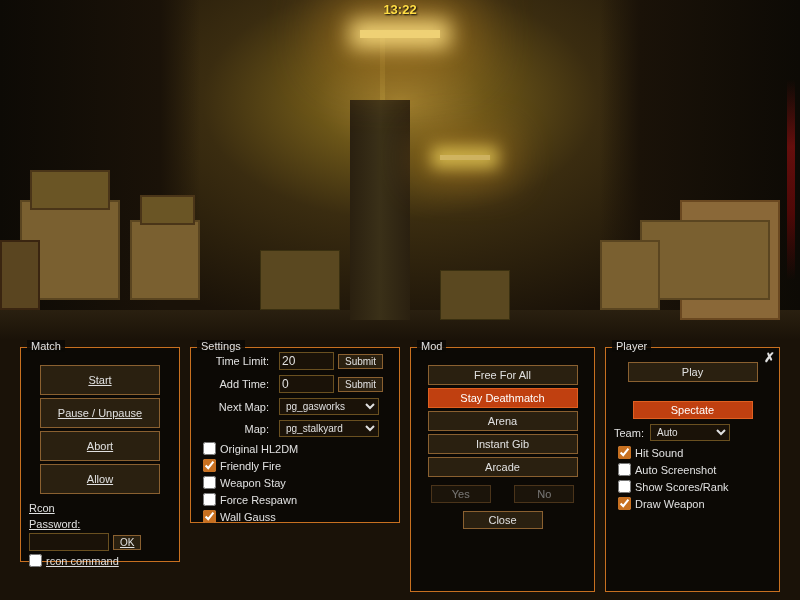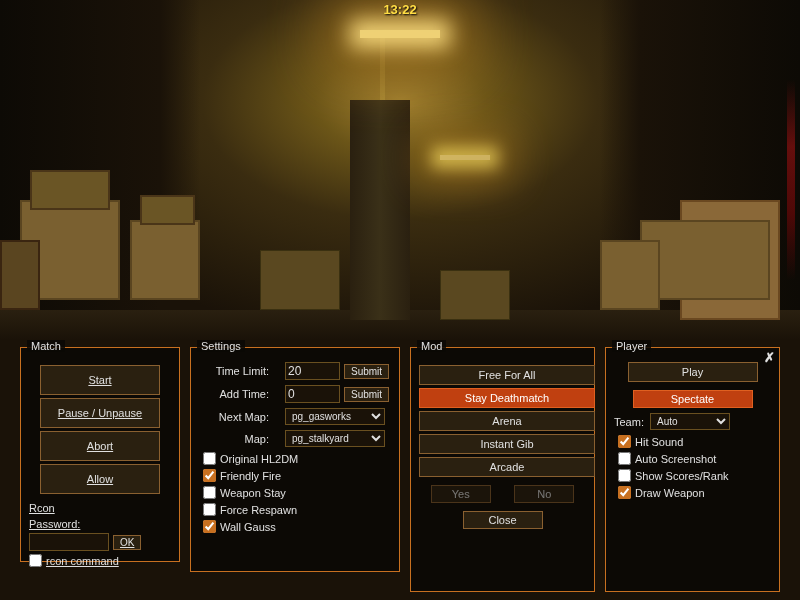--- a/index.html
+++ b/index.html
@@ -126,34 +126,34 @@
       border: 1px solid #6a5020;
       color: #e0e0e0;
       font-size: 12px;
       padding: 1px 2px;
     }
 
     
     #settings-panel {
       top: 347px; left: 190px;
       width: 210px;
-      height: 225px;
-      padding: 14px 8px 8px 8px;
+      height: 176px;
+      padding: 4px 8px 8px 8px;
     }
 
     .settings-row {
       display: flex;
       align-items: center;
       margin-bottom: 5px;
     }
 
     .settings-label {
       width: 70px;
       text-align: right;
-      margin-right: 16px;
+      margin-right: 10px;
       font-size: 11px;
     }
 
     .settings-input {
       width: 55px;
       background: #1a1208;
       border: 1px solid #6a5020;
       color: #e0e0e0;
       font-size: 10px;
       padding: 1px 2px;
@@ -192,21 +192,21 @@
 
     
     #mod-panel {
       top: 347px; left: 410px;
       width: 185px;
       height: 245px;
       padding: 14px 8px 8px 8px;
     }
 
     .mod-btn {
-      width: 176px;
+      width: 150px;
       margin: 3px auto;
       display: block;
       background: #2a2010;
       border: 1px solid #8a6030;
       color: #e0e0e0;
       font-size: 11px;
       cursor: pointer;
       text-align: center;
       padding: 3px 4px;
     }
@@ -425,21 +425,21 @@
 
     <div class="close-btn-container">
       <button class="close-btn">Close</button>
     </div>
   </div>
 
   <div class="panel" id="player-panel">
     <span class="panel-title">Player</span>
     <span class="close-x">✗</span>
 
-    <button class="mod-btn" style="width:130px;margin:0 auto 8px auto;">Play</button>
+    <button class="mod-btn" style="width:130px;margin:0 auto 19px auto;">Play</button>
     <button class="spectate-btn">Spectate</button>
 
     <div class="player-team-row" style="margin-top:4px;">
       <span class="player-team-label">Team:</span>
       <select style="width:80px;">
         <option>Auto</option>
         <option>Red</option>
         <option>Blue</option>
         <option>Spectator</option>
       </select>

